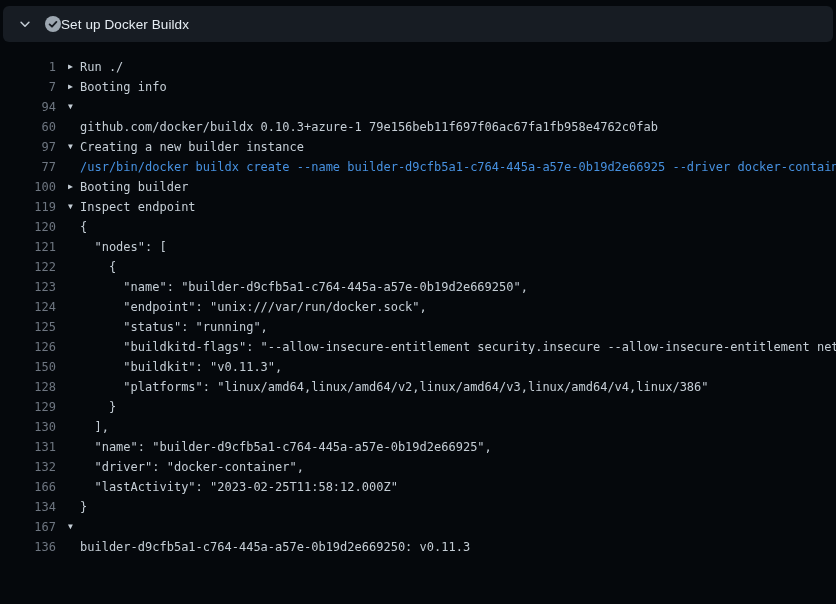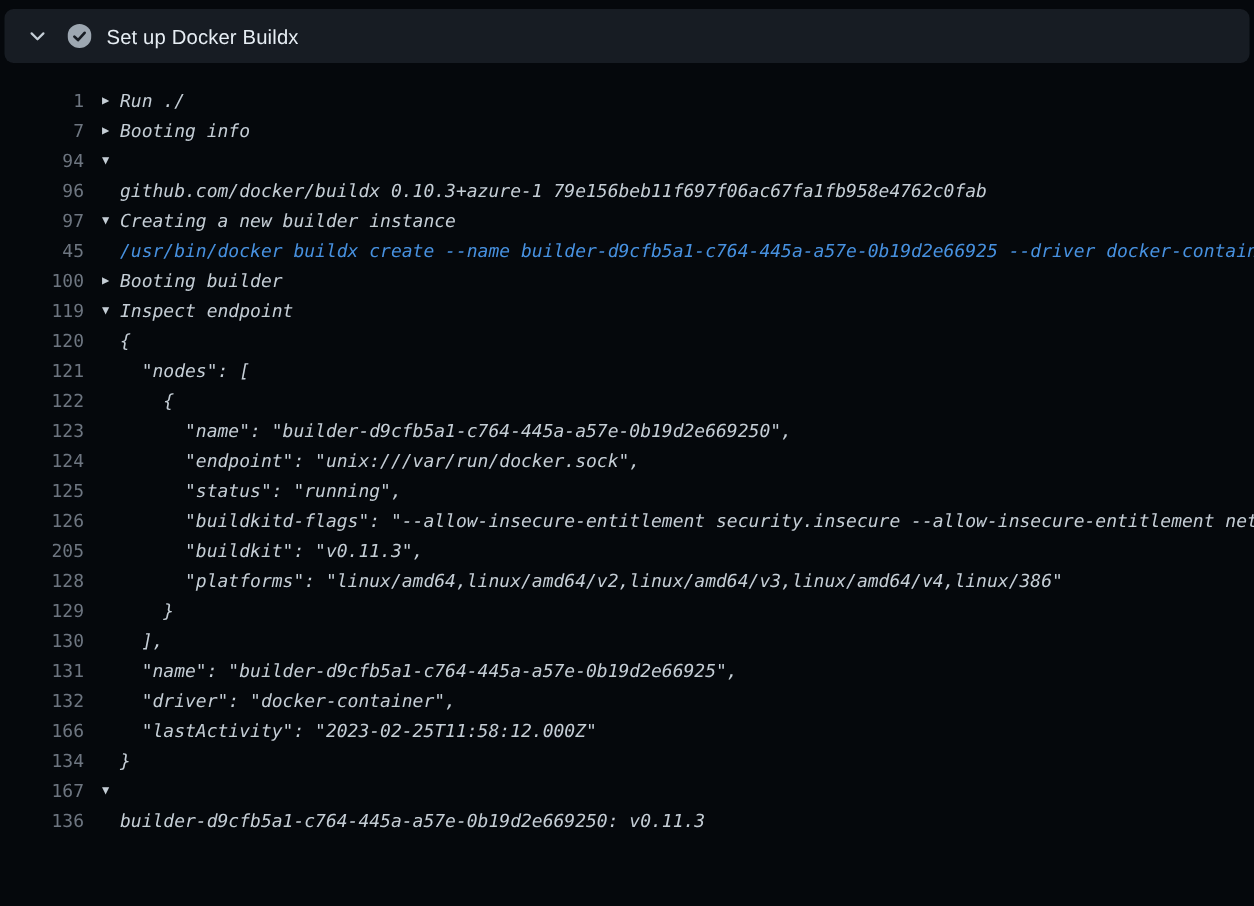--- a/index.html
+++ b/index.html
@@ -33,21 +33,20 @@
   }
   .badge-wrap {
     width: 16px;
     height: 16px;
     margin-left: 13px;
     display: flex;
     align-items: center;
     justify-content: center;
   }
   .step-title {
-    margin-left: 10px;
     color: var(--title-fg, #e6edf3);
     font-size: 13.5px;
     letter-spacing: 0.1px;
   }
   .log-viewer {
     position: absolute;
     top: 42px;
     left: 0;
     right: 0;
     bottom: 0;
@@ -74,21 +73,20 @@
     width: 12px;
     margin-left: 12px;
     font-size: 8px;
     line-height: 20px;
     color: var(--arrow-fg, #c5ced6);
   }
   .txt {
     flex: none;
     white-space: pre;
     color: var(--text-fg, #c5ced6);
-    font-style: italic;
   }
   .log-line.command .txt { color: var(--cmd-fg, #4791e0); }
   .log-line.group { cursor: pointer; }
 </style>
 </head>
 <body>
 
 <div class="step-header">
   <span class="chevron-wrap">
     <svg width="14" height="14" viewBox="0 0 16 16">
@@ -101,33 +99,33 @@
       <path d="M4.6 8.4 7 10.7 11.4 5.9" fill="none" stroke="var(--badge-check, #171c23)" stroke-width="1.8" stroke-linecap="round" stroke-linejoin="round"></path>
     </svg>
   </span>
   <span class="step-title">Set up Docker Buildx</span>
 </div>
 
 <div class="log-viewer" id="log">
     <div class="log-line group"><span class="ln">1</span><span class="arrow">▶</span><span class="txt">Run ./</span></div>
     <div class="log-line group"><span class="ln">7</span><span class="arrow">▶</span><span class="txt">Booting info</span></div>
     <div class="log-line group"><span class="ln">94</span><span class="arrow">▼</span></div>
-    <div class="log-line output"><span class="ln">96</span><span class="arrow"></span><span class="txt">github.com/docker/buildx 0.10.3+azure-1 79e156beb11f697f06ac67fa1fb958e4762c0fab</span></div>
+    <div class="log-line output"><span class="ln">60</span><span class="arrow"></span><span class="txt">github.com/docker/buildx 0.10.3+azure-1 79e156beb11f697f06ac67fa1fb958e4762c0fab</span></div>
     <div class="log-line group"><span class="ln">97</span><span class="arrow">▼</span><span class="txt">Creating a new builder instance</span></div>
-    <div class="log-line command"><span class="ln">45</span><span class="arrow"></span><span class="txt">/usr/bin/docker buildx create --name builder-d9cfb5a1-c764-445a-a57e-0b19d2e66925 --driver docker-container</span></div>
+    <div class="log-line command"><span class="ln">77</span><span class="arrow"></span><span class="txt">/usr/bin/docker buildx create --name builder-d9cfb5a1-c764-445a-a57e-0b19d2e66925 --driver docker-container</span></div>
     <div class="log-line group"><span class="ln">100</span><span class="arrow">▶</span><span class="txt">Booting builder</span></div>
     <div class="log-line group"><span class="ln">119</span><span class="arrow">▼</span><span class="txt">Inspect endpoint</span></div>
     <div class="log-line output"><span class="ln">120</span><span class="arrow"></span><span class="txt">{</span></div>
     <div class="log-line output"><span class="ln">121</span><span class="arrow"></span><span class="txt">  "nodes": [</span></div>
     <div class="log-line output"><span class="ln">122</span><span class="arrow"></span><span class="txt">    {</span></div>
     <div class="log-line output"><span class="ln">123</span><span class="arrow"></span><span class="txt">      "name": "builder-d9cfb5a1-c764-445a-a57e-0b19d2e669250",</span></div>
     <div class="log-line output"><span class="ln">124</span><span class="arrow"></span><span class="txt">      "endpoint": "unix:///var/run/docker.sock",</span></div>
     <div class="log-line output"><span class="ln">125</span><span class="arrow"></span><span class="txt">      "status": "running",</span></div>
     <div class="log-line output"><span class="ln">126</span><span class="arrow"></span><span class="txt">      "buildkitd-flags": "--allow-insecure-entitlement security.insecure --allow-insecure-entitlement network.host",</span></div>
-    <div class="log-line output"><span class="ln">205</span><span class="arrow"></span><span class="txt">      "buildkit": "v0.11.3",</span></div>
+    <div class="log-line output"><span class="ln">150</span><span class="arrow"></span><span class="txt">      "buildkit": "v0.11.3",</span></div>
     <div class="log-line output"><span class="ln">128</span><span class="arrow"></span><span class="txt">      "platforms": "linux/amd64,linux/amd64/v2,linux/amd64/v3,linux/amd64/v4,linux/386"</span></div>
     <div class="log-line output"><span class="ln">129</span><span class="arrow"></span><span class="txt">    }</span></div>
     <div class="log-line output"><span class="ln">130</span><span class="arrow"></span><span class="txt">  ],</span></div>
     <div class="log-line output"><span class="ln">131</span><span class="arrow"></span><span class="txt">  "name": "builder-d9cfb5a1-c764-445a-a57e-0b19d2e66925",</span></div>
     <div class="log-line output"><span class="ln">132</span><span class="arrow"></span><span class="txt">  "driver": "docker-container",</span></div>
     <div class="log-line output"><span class="ln">166</span><span class="arrow"></span><span class="txt">  "lastActivity": "2023-02-25T11:58:12.000Z"</span></div>
     <div class="log-line output"><span class="ln">134</span><span class="arrow"></span><span class="txt">}</span></div>
     <div class="log-line group"><span class="ln">167</span><span class="arrow">▼</span></div>
     <div class="log-line output"><span class="ln">136</span><span class="arrow"></span><span class="txt">builder-d9cfb5a1-c764-445a-a57e-0b19d2e669250: v0.11.3</span></div>
   </div>

